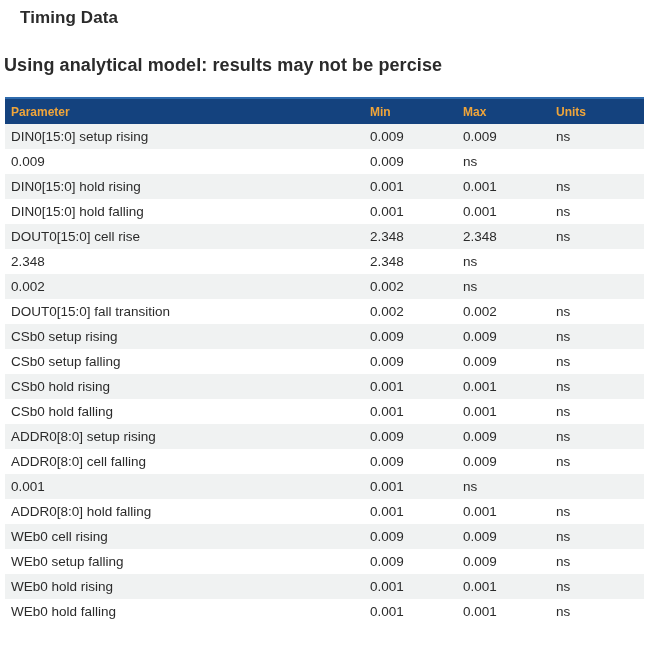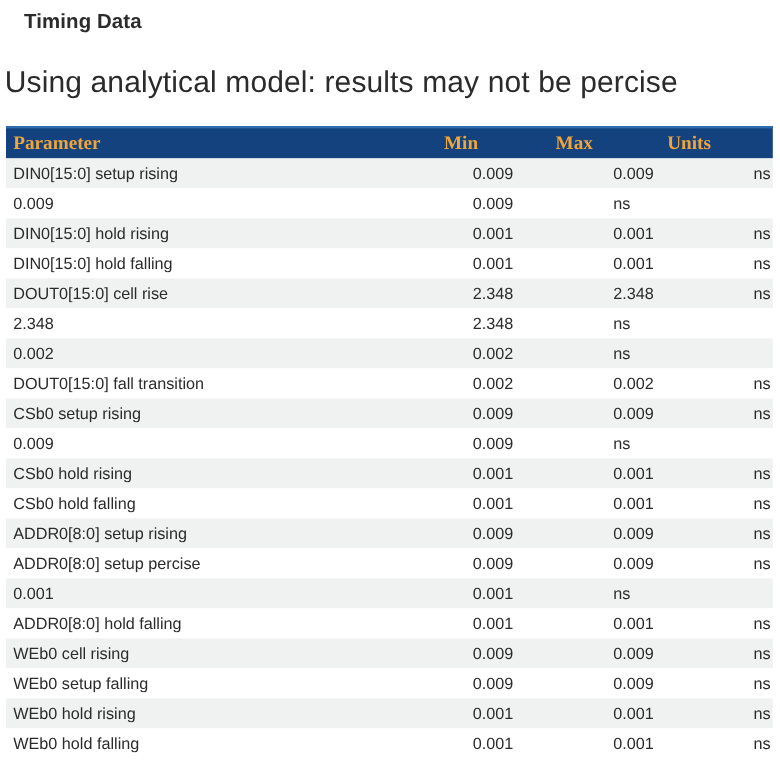--- a/index.html
+++ b/index.html
@@ -19,22 +19,22 @@
     margin: 0;
     padding: 8px 0 0 20px;
     font-size: 17px;
     font-weight: 600;
     color: var(--body-text, #1d1d1d);
     letter-spacing: 0.1px;
   }
   .page-subtitle {
     margin: 0;
     padding: 27px 0 0 4px;
-    font-size: 25px;
-    font-weight: 400;
+    font-size: 18px;
+    font-weight: 700;
     color: var(--body-text, #222222);
     letter-spacing: 0.1px;
   }
   .timing-table {
     margin: 21px 6px 0 5px;
     width: 639px;
   }
   .trow {
     display: grid;
     grid-template-columns: 359px 93px 93px 1fr;
@@ -43,26 +43,24 @@
     padding-left: 6px;
   }
   .thead-row {
     background: var(--header-bg, #14427e);
     border-top: 2px solid var(--header-top-border, #2f6bad);
     height: 27px;
   }
   .thead-row .cell {
     color: var(--header-text, #f0a53a);
     font-weight: bold;
-    font-size: 16px;
-    font-family: Liberation Serif, serif;
+    font-size: 12px;
   }
   .tbody .trow {
     height: 25px;
-    gap: 24px;
   }
   .tbody .trow:nth-child(odd) {
     background: var(--row-stripe, #f0f2f2);
   }
   .tbody .trow:nth-child(even) {
     background: #ffffff;
   }
   .cell {
     font-size: 13.5px;
     color: var(--body-text, #2b2b2b);
@@ -139,20 +137,21 @@
   </div>
 
   <div class="trow">
     <div class="cell">CSb0 setup rising</div>
     <div class="cell">0.009</div>
     <div class="cell">0.009</div>
     <div class="cell">ns</div>
   </div>
 
   <div class="trow">
+    <div class="cell">CSb0 setup falling</div>
     <div class="cell">0.009</div>
     <div class="cell">0.009</div>
     <div class="cell">ns</div>
   </div>
 
   <div class="trow">
     <div class="cell">CSb0 hold rising</div>
     <div class="cell">0.001</div>
     <div class="cell">0.001</div>
     <div class="cell">ns</div>
@@ -166,21 +165,21 @@
   </div>
 
   <div class="trow">
     <div class="cell">ADDR0[8:0] setup rising</div>
     <div class="cell">0.009</div>
     <div class="cell">0.009</div>
     <div class="cell">ns</div>
   </div>
 
   <div class="trow">
-    <div class="cell">ADDR0[8:0] setup percise</div>
+    <div class="cell">ADDR0[8:0] cell falling</div>
     <div class="cell">0.009</div>
     <div class="cell">0.009</div>
     <div class="cell">ns</div>
   </div>
 
   <div class="trow">
     <div class="cell">0.001</div>
     <div class="cell">0.001</div>
     <div class="cell">ns</div>
   </div>

